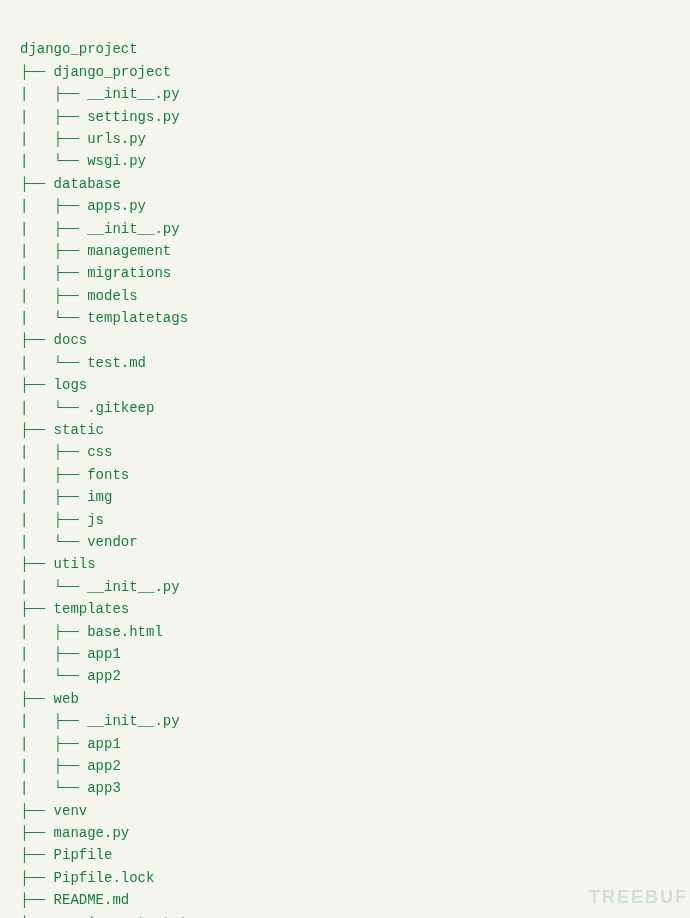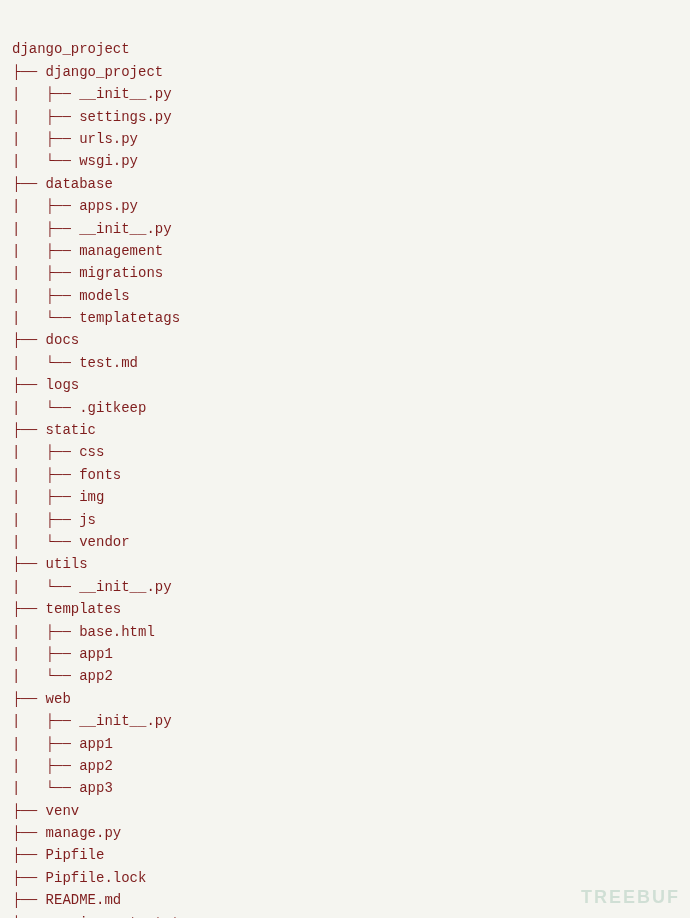--- a/index.html
+++ b/index.html
@@ -18,27 +18,28 @@
       min-height: 918px;
     }
 
     .tree-container {
       line-height: 1.6;
       white-space: pre;
     }
 
     .tree-line {
       display: block;
-      color: #7f1d1d;
+      color: #15803d;
+      margin-left: 8px;
     }
 
     .watermark {
       position: fixed;
       bottom: 10px;
-      right: 10px;
+      right: 2px;
       font-size: 18px;
       font-weight: bold;
       color: rgba(0, 100, 60, 0.15);
       font-family: Arial, sans-serif;
       letter-spacing: 2px;
       pointer-events: none;
     }
   </style>
 </head>
 <body>

